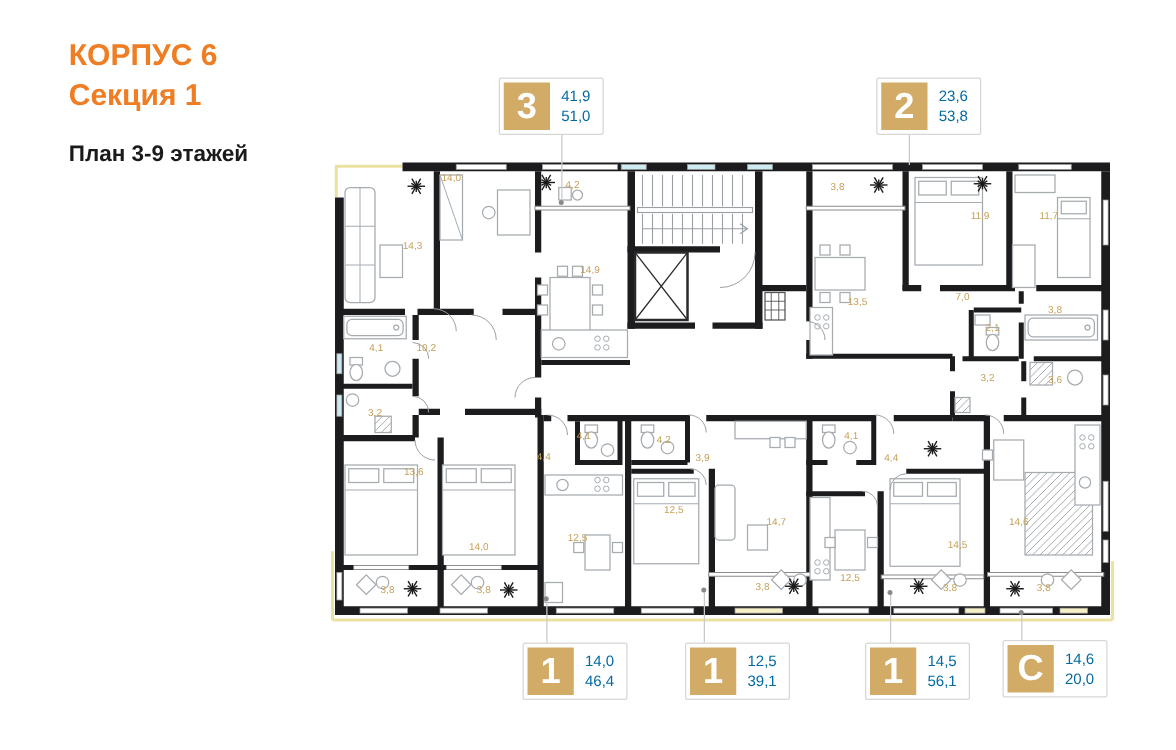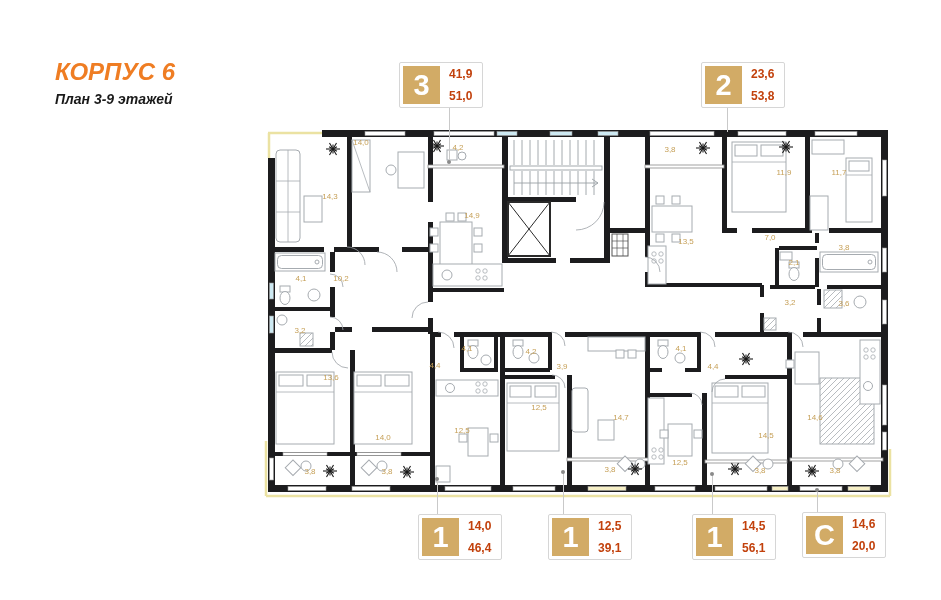--- a/index.html
+++ b/index.html
@@ -1,45 +1,46 @@
 <!DOCTYPE html>
 <html><head>
 <meta charset="utf-8">
 <style>
   html,body{margin:0;padding:0;background:#fff;}
   .stage{position:relative;width:941px;height:600px;background:#fff;overflow:hidden;
          font-family:"Liberation Sans",sans-serif;}
-  .hdr{position:absolute;left:55px;top:56px;font-style:italic;}
+  .hdr{position:absolute;left:55px;top:29px;}
   .hdr .big{font-size:24px;font-weight:bold;color:#EF7D23;line-height:1.35;}
-  .hdr .sub{font-size:14px;font-weight:bold;color:#1a1a1a;margin-top:3px;}
+  .hdr .sub{font-size:18px;font-weight:bold;color:#1a1a1a;margin-top:19px;}
   svg.plan{position:absolute;left:0;top:0;}
   .badge{position:absolute;width:84px;height:46px;background:#fff;border:1px solid #d6d6d6;
          border-radius:2px;display:flex;padding:3px;box-sizing:border-box;z-index:3;}
   .badge .num{width:37px;background:#D2AB66;color:#fff;font-weight:bold;font-size:29px;
          display:flex;align-items:center;justify-content:center;}
-  .badge .vals{flex:1;display:flex;flex-direction:column;justify-content:space-between;
-         padding-left:9px;font-size:12px;font-weight:bold;color:#c2410c;line-height:1.35;}
+  .badge .vals{flex:1;display:flex;flex-direction:column;justify-content:center;
+         padding-left:9px;font-size:12px;font-weight:normal;color:#0369a1;line-height:1.35;}
   .conn{position:absolute;width:1px;background:#c9c9c9;z-index:2;}
   .dot{position:absolute;width:4px;height:4px;border-radius:50%;background:#8a8a8a;z-index:2;}
   #badge-t3{left:399px;top:62px;} #badge-t2{left:701px;top:62px;}
   #badge-b1{left:418px;top:514px;} #badge-b2{left:548px;top:514px;}
   #badge-b3{left:692px;top:514px;} #badge-bc{left:802px;top:512px;}
   #conn-t3{left:449px;top:108px;height:54px;} #conn-t2{left:727px;top:108px;height:24px;}
   #conn-b1{left:437px;top:480px;height:34px;} #conn-b2{left:563px;top:473px;height:41px;}
   #conn-b3{left:712px;top:475px;height:39px;} #conn-bc{left:817px;top:491px;height:21px;}
   #dot-t3{left:447px;top:160px;} #dot-b1{left:435px;top:477px;}
   #dot-b2{left:561px;top:470px;} #dot-b3{left:710px;top:472px;} #dot-bc{left:815px;top:488px;}
 </style>
 </head>
 <body>
 
 <div class="stage">
 
   <div class="hdr">
     <div class="big">КОРПУС 6</div>
+    <div class="big">Секция 1</div>
     <div class="sub">План 3-9 этажей</div>
   </div>
 
   <svg class="plan" id="plan-svg" width="941" height="600" viewBox="0 0 941 600">
       <g>
         <path d="M268,133 H322" stroke="#EBE2A2" stroke-width="2.5" fill="none"></path>
         <path d="M269,133 V158" stroke="#EBE2A2" stroke-width="2.5" fill="none"></path>
         <path d="M266,496 H890" stroke="#EBE2A2" stroke-width="2.5" fill="none"></path>
         <path d="M266,441 V496" stroke="#EBE2A2" stroke-width="2.5" fill="none"></path>
         <path d="M890,449 V496" stroke="#EBE2A2" stroke-width="2.5" fill="none"></path>

